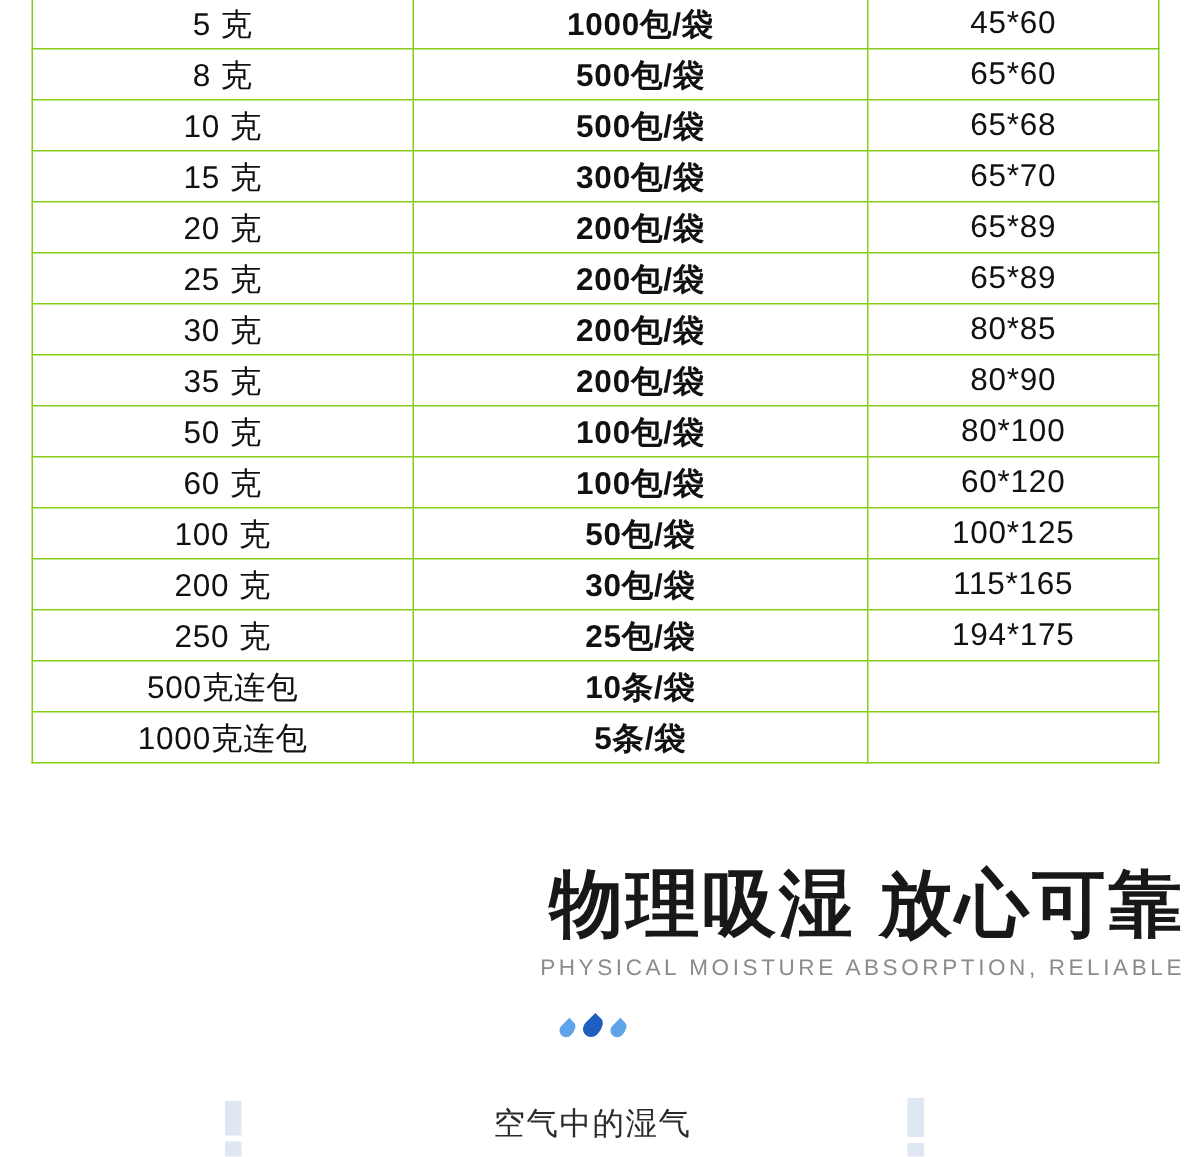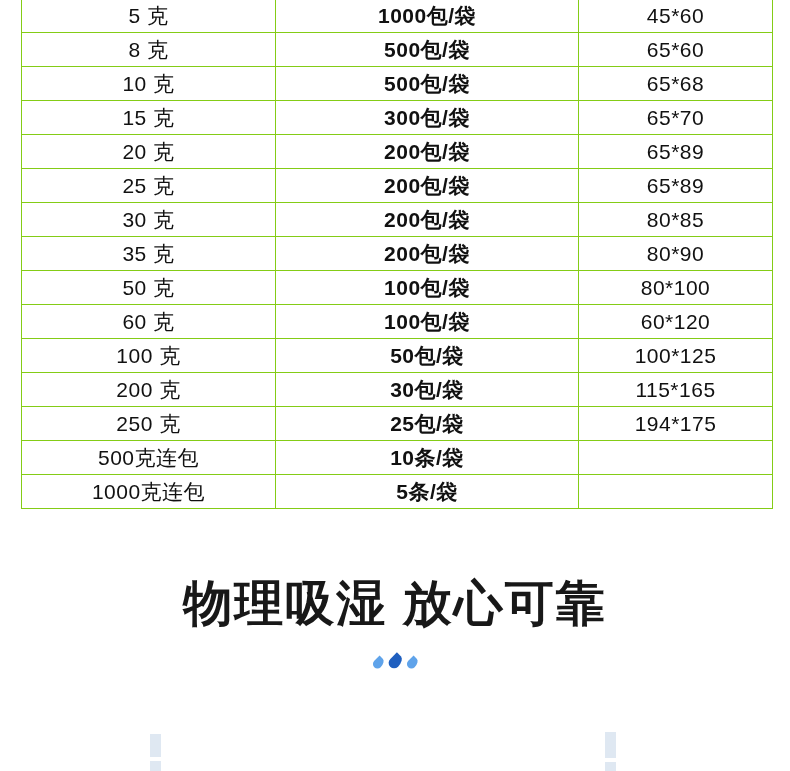--- a/index.html
+++ b/index.html
@@ -49,21 +49,21 @@
   table.spec td.c1 { width: 302px; font-weight: bold; }
   table.spec td.c2 { width: 193px; }
   table.spec tr.first td { border-top: none; }
 
   
   .headline-block {
     position: absolute;
     left: 0;
     top: 575px;
     width: 790px;
-    text-align: center;
+    text-align: right;
   }
   .headline-main {
     font-family: "Liberation Sans", sans-serif;
     font-weight: bold;
     font-size: 49px;
     letter-spacing: 2px;
     color: #181818;
     line-height: 1.15;
     white-space: pre;
   }
@@ -211,27 +211,29 @@
           <td class="c0">1000克连包</td>
           <td class="c1">5条/袋</td>
           <td class="c2"></td>
         </tr>
       </tbody>
     </table>
   </div>
 
   <div class="headline-block">
     <div class="headline-main">物理吸湿 放心可靠</div>
+    <div class="headline-sub">PHYSICAL MOISTURE ABSORPTION, RELIABLE</div>
     <div class="droplets">
       <span class="droplet small"></span>
       <span class="droplet dark"></span>
       <span class="droplet small"></span>
     </div>
   </div>
 
   <div class="bottom-area">
     <span class="vapor v1"></span>
     <span class="vapor v2"></span>
     <span class="vapor v3"></span>
     <span class="vapor v4"></span>
+    <div class="caption">空气中的湿气</div>
   </div>
 
 </div>
 
 </body></html>

